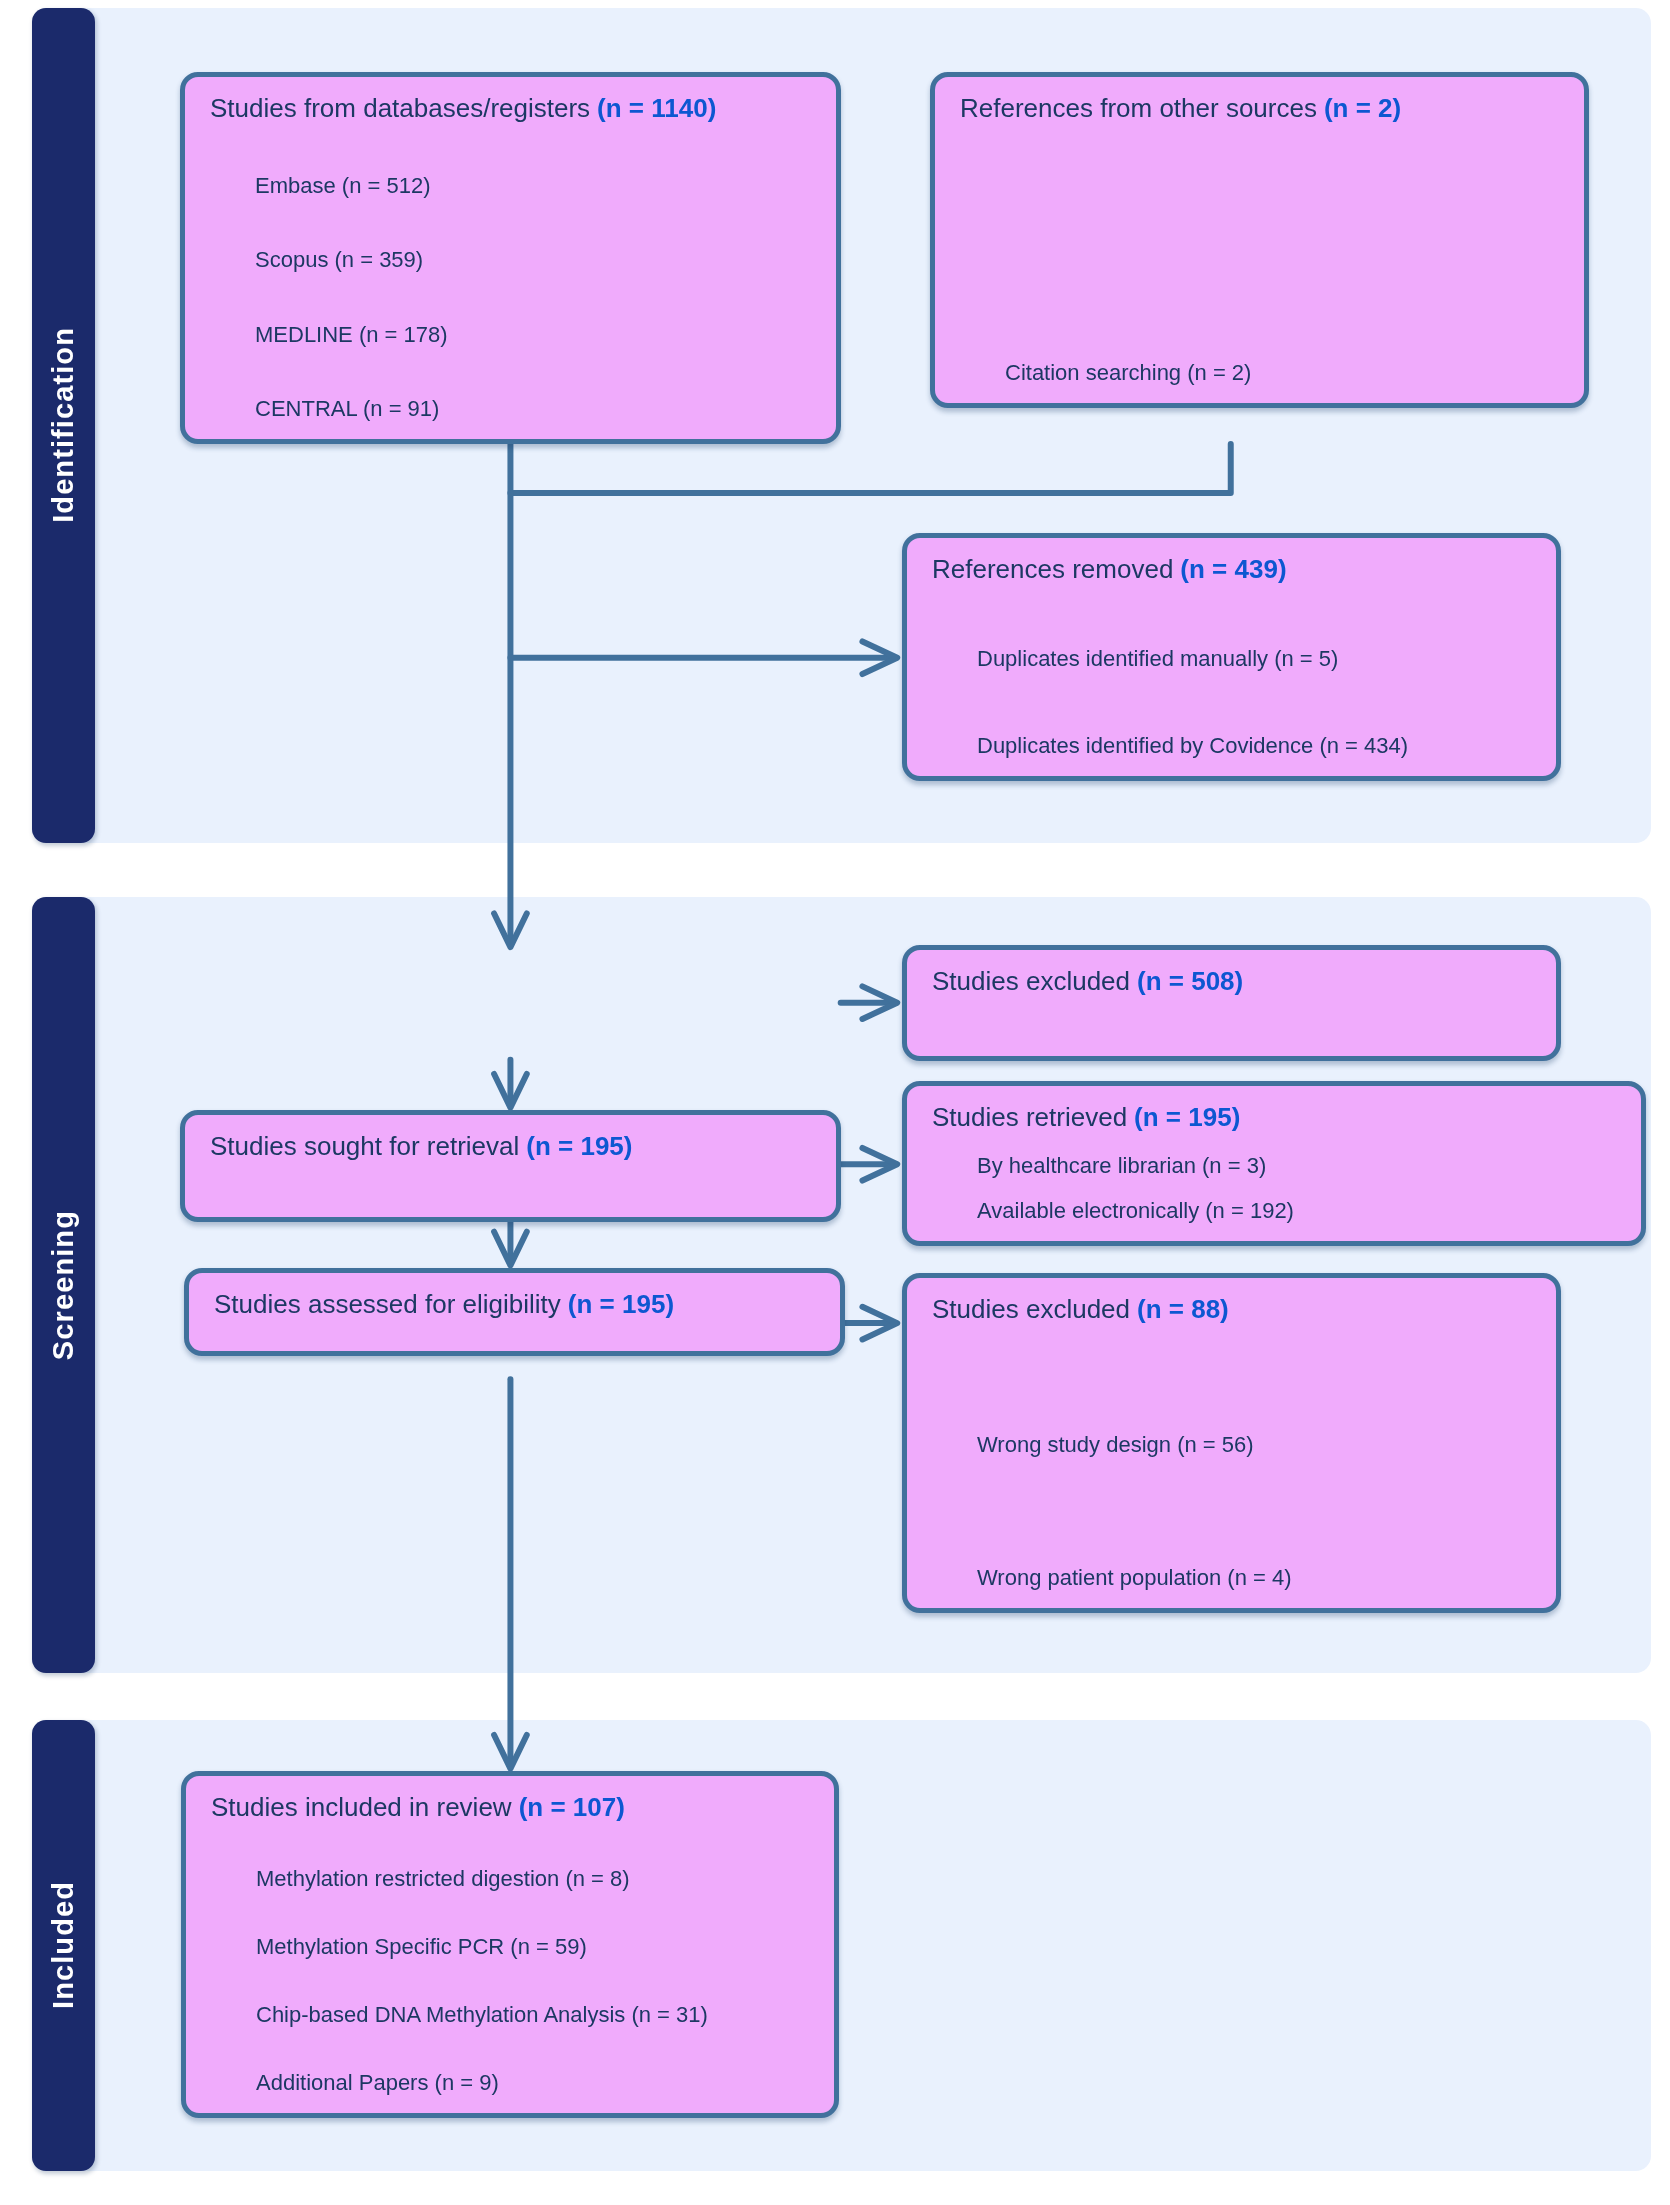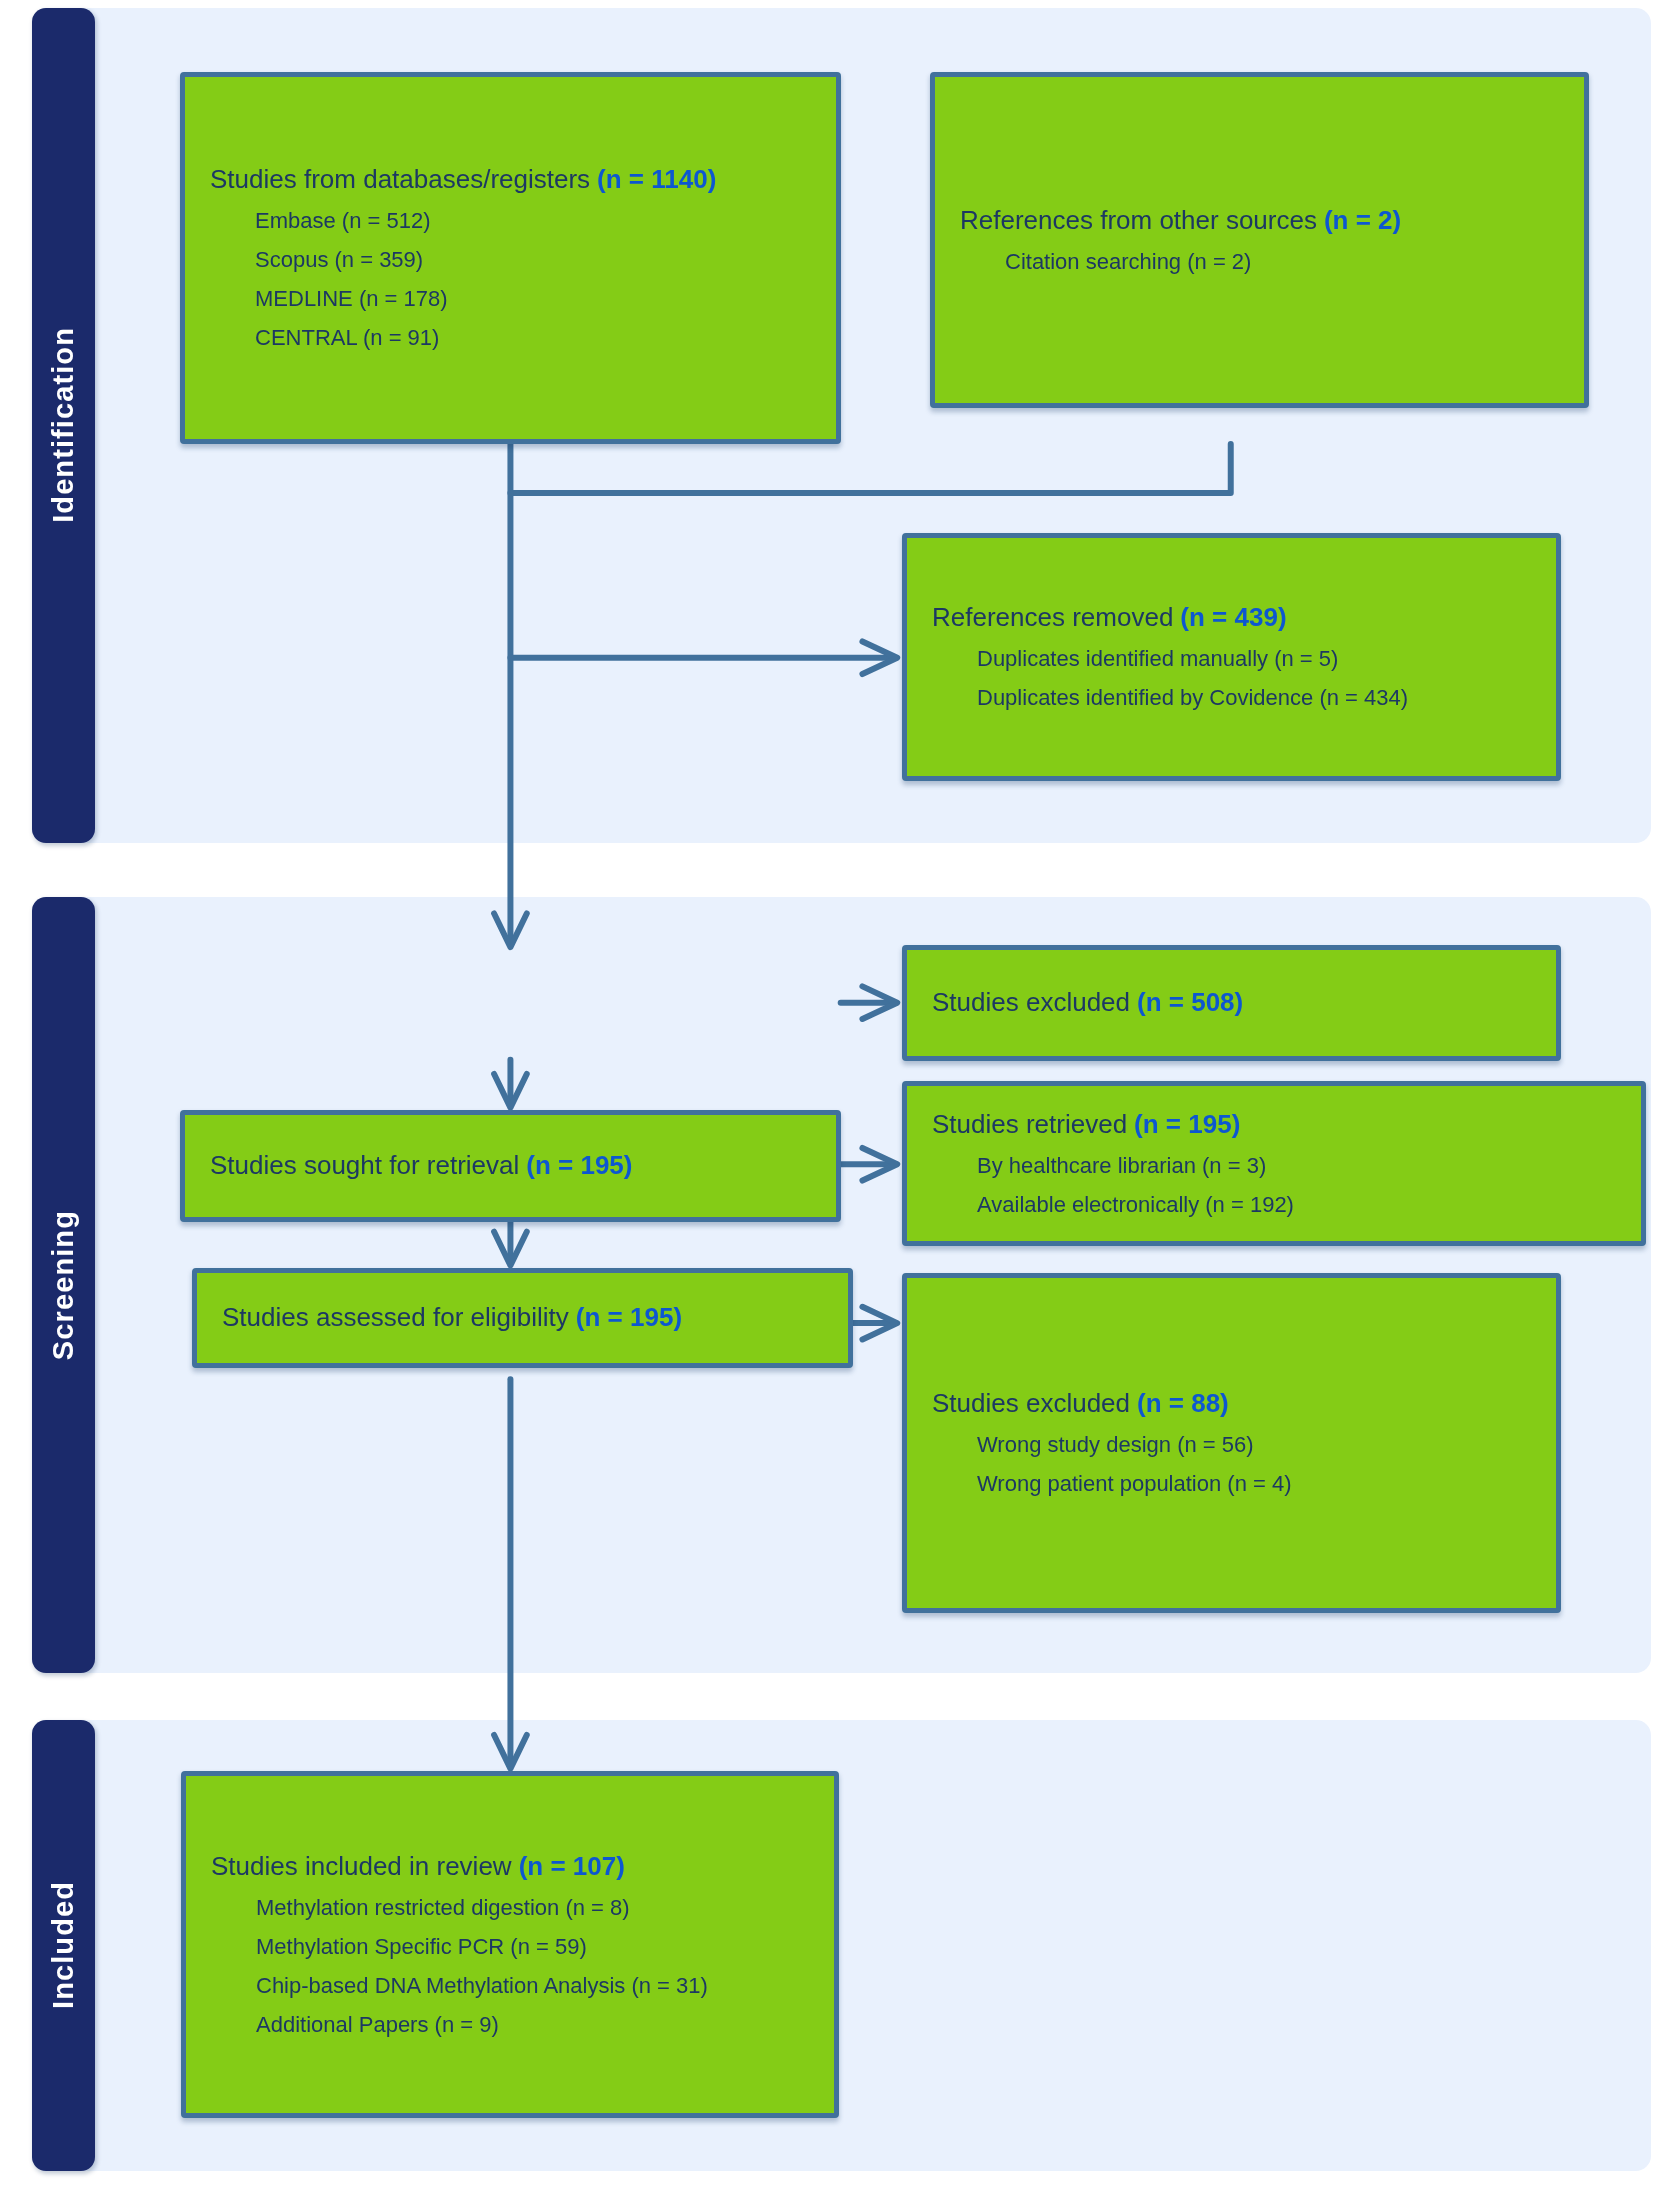--- a/index.html
+++ b/index.html
@@ -20,22 +20,22 @@
     display:flex;align-items:center;justify-content:center;
     box-shadow:1.6px 2.7px 4.4px rgba(23,56,99,0.25);
   }
   .vlabel{
     writing-mode:vertical-rl;transform:rotate(180deg);
     color:#ffffff;font-weight:bold;font-size:29px;letter-spacing:1.1px;
     white-space:nowrap;
   }
   .box{
     position:absolute;box-sizing:border-box;
-    background:#84cc16;border:5.4px solid #41719c;border-radius:4px;
-    display:flex;flex-direction:column;justify-content:center;
+    background:#f0abfc;border:5.4px solid #41719c;border-radius:18px;
+    display:flex;flex-direction:column;justify-content:space-between;
     padding:15.2px 19.6px 15.2px 25px;
     box-shadow:0 3.8px 4.9px rgba(23,56,99,0.28);
   }
   .title{font-size:26px;line-height:1.3;color:#1c3863;}
   .title .count{color:#0d57d1;font-weight:bold;margin-left:7px;}
   .item{font-size:22px;line-height:1.3;color:#1c3863;margin-left:45px;margin-top:10.3px;}
   .arrows{position:absolute;left:0;top:0;pointer-events:none;}
   .arrows path{stroke:#41719c;stroke-width:11;fill:none;stroke-linecap:round;stroke-linejoin:round;}
 </style>
 </head>
@@ -104,21 +104,21 @@
   <div class="box" style="left:180px;top:1110px;width:661px;height:112px">
     <div class="title"><span>Studies sought for retrieval</span><span class="count">(n = 195)</span></div>
   </div>
 
   <div class="box" style="left:902px;top:1081px;width:744px;height:165px">
     <div class="title"><span>Studies retrieved</span><span class="count">(n = 195)</span></div>
     <div class="item">By healthcare librarian (n = 3)</div>
     <div class="item">Available electronically (n = 192)</div>
   </div>
 
-  <div class="box" style="left:192px;top:1268px;width:661px;height:100px">
+  <div class="box" style="left:184px;top:1268px;width:661px;height:88px">
     <div class="title"><span>Studies assessed for eligibility</span><span class="count">(n = 195)</span></div>
   </div>
 
   <div class="box" style="left:902px;top:1273px;width:659px;height:340px">
     <div class="title"><span>Studies excluded</span><span class="count">(n = 88)</span></div>
     <div class="item">Wrong study design (n = 56)</div>
     <div class="item">Wrong patient population (n = 4)</div>
   </div>
 
   <div class="box" style="left:181px;top:1771px;width:658px;height:347px">

